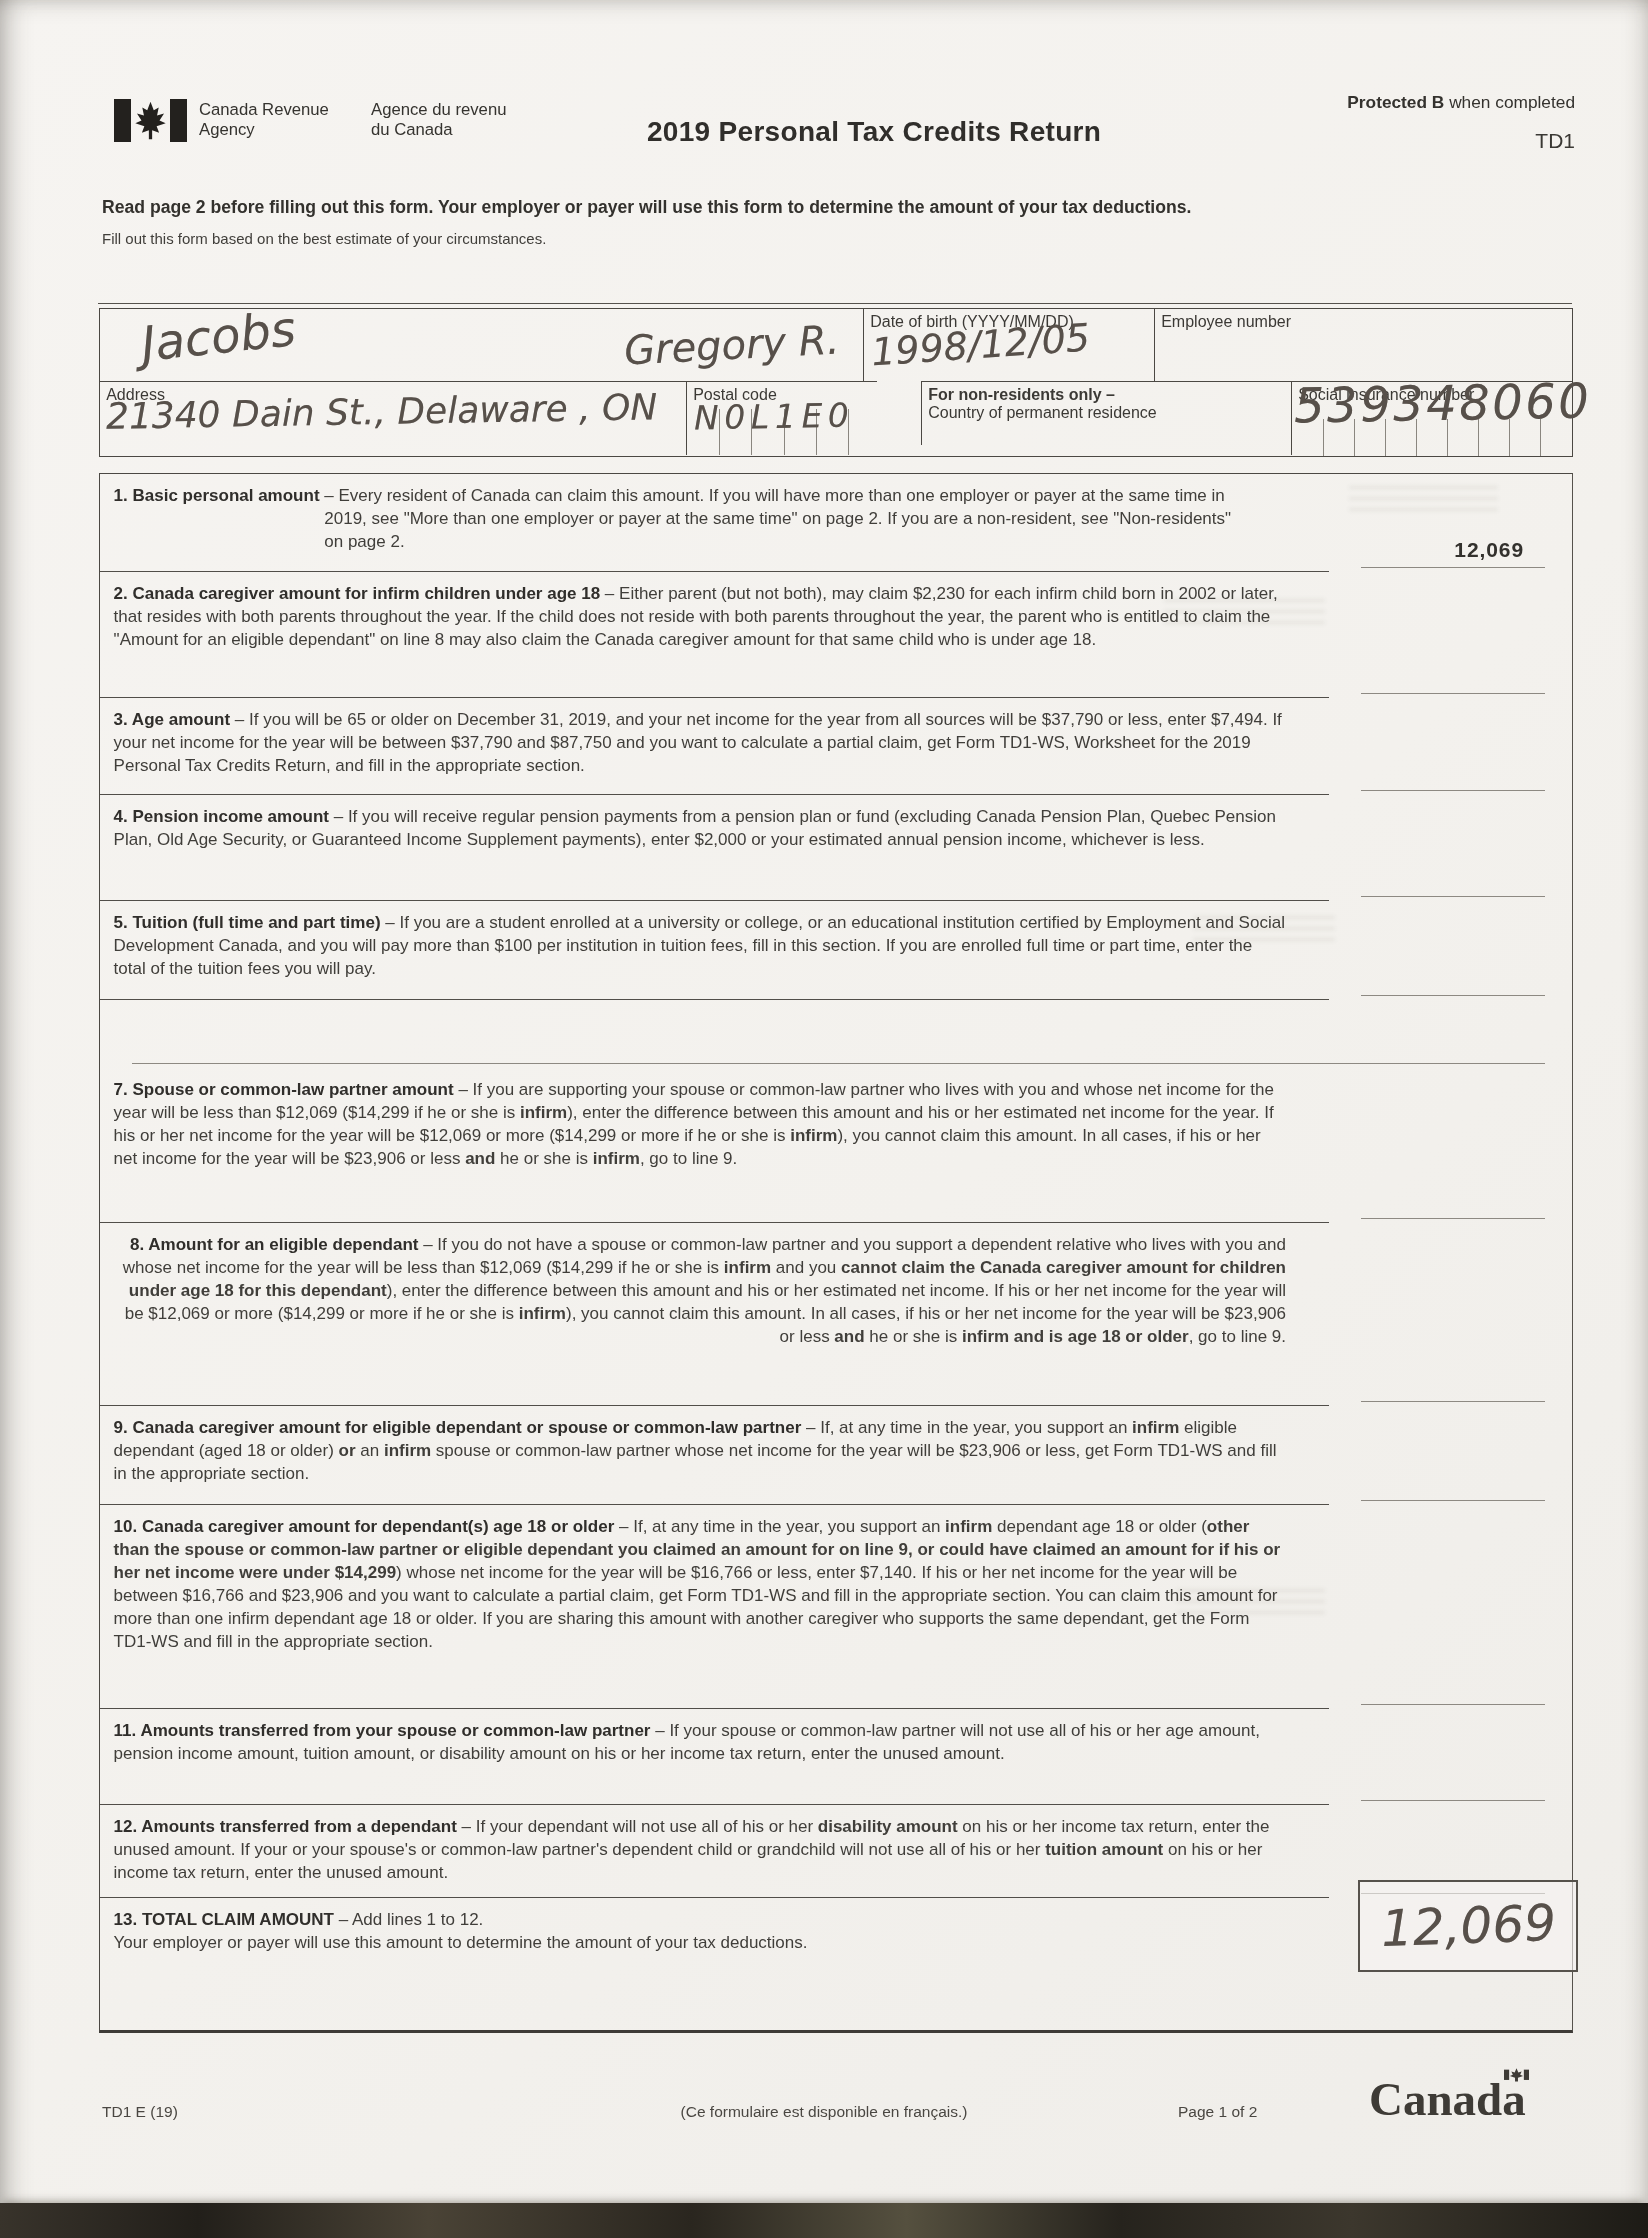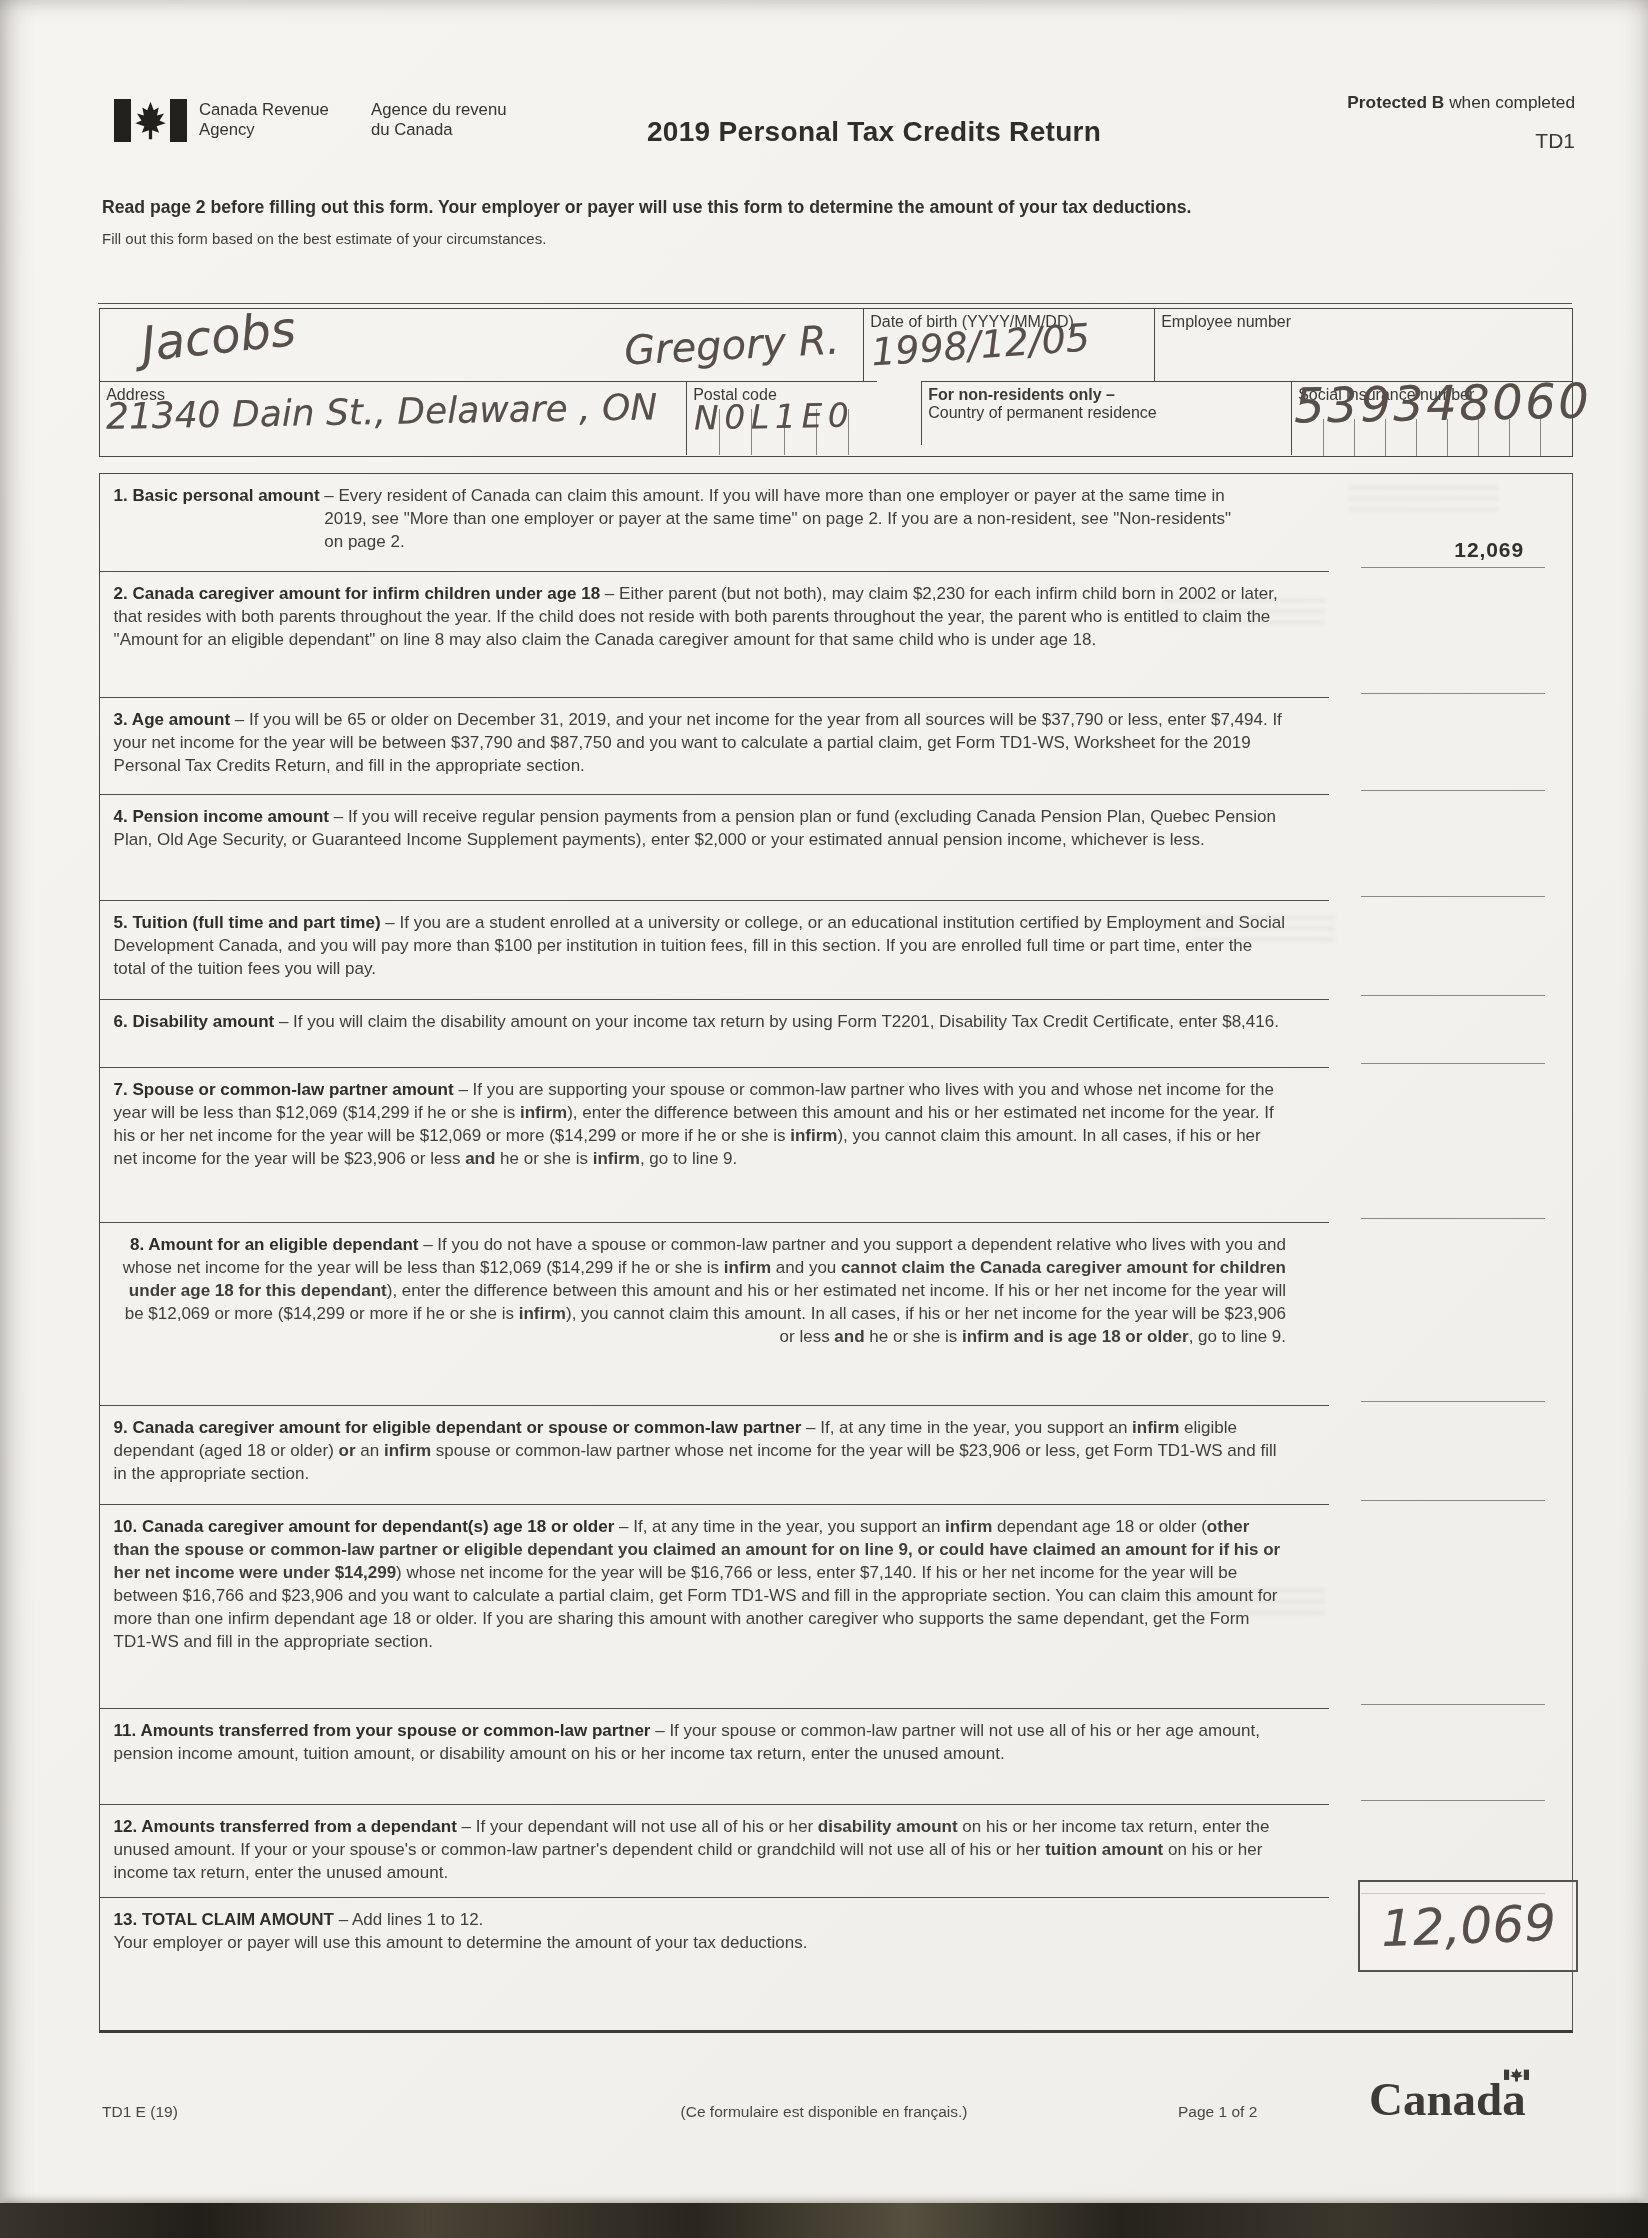--- a/index.html
+++ b/index.html
@@ -184,24 +184,20 @@
     <div class="sec-text">
       <span class="sec-title">5. Tuition (full time and part time)</span>
       <span class="sec-body"> – If you are a student enrolled at a university or college, or an educational institution certified by Employment and Social Development Canada, and you will pay more than $100 per institution in tuition fees, fill in this section. If you are enrolled full time or part time, enter the total of the tuition fees you will pay.</span>
     </div>
     <div class="sec-answer">
 
       <span class="ans-line"></span>
     </div>
   </div>
         <div class="section" style="min-height: 68px;">
-    <div class="sec-text">
-      <span class="sec-title">6. Disability amount</span>
-      <span class="sec-body"> – If you will claim the disability amount on your income tax return by using Form T2201, Disability Tax Credit Certificate, enter $8,416.</span>
-    </div>
     <div class="sec-answer">
 
       <span class="ans-line"></span>
     </div>
   </div>
         <div class="section" style="min-height: 155px;">
     <div class="sec-text">
       <span class="sec-title">7. Spouse or common-law partner amount</span>
       <span class="sec-body"> – If you are supporting your spouse or common-law partner who lives with you and whose net income for the year will be less than $12,069 ($14,299 if he or she is <b>infirm</b>), enter the difference between this amount and his or her estimated net income for the year. If his or her net income for the year will be $12,069 or more ($14,299 or more if he or she is <b>infirm</b>), you cannot claim this amount. In all cases, if his or her net income for the year will be $23,906 or less <b>and</b> he or she is <b>infirm</b>, go to line 9.</span>
     </div>

